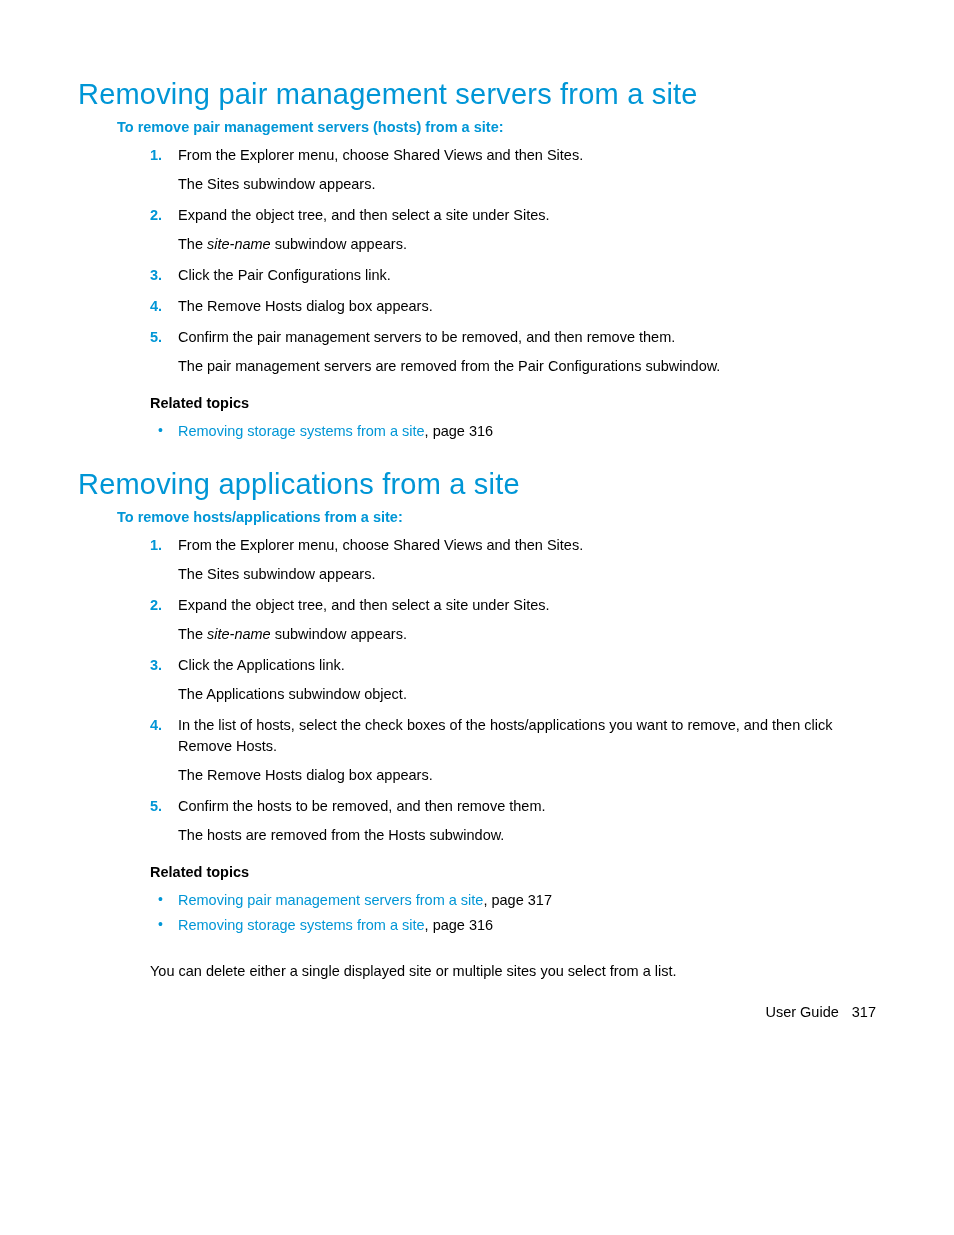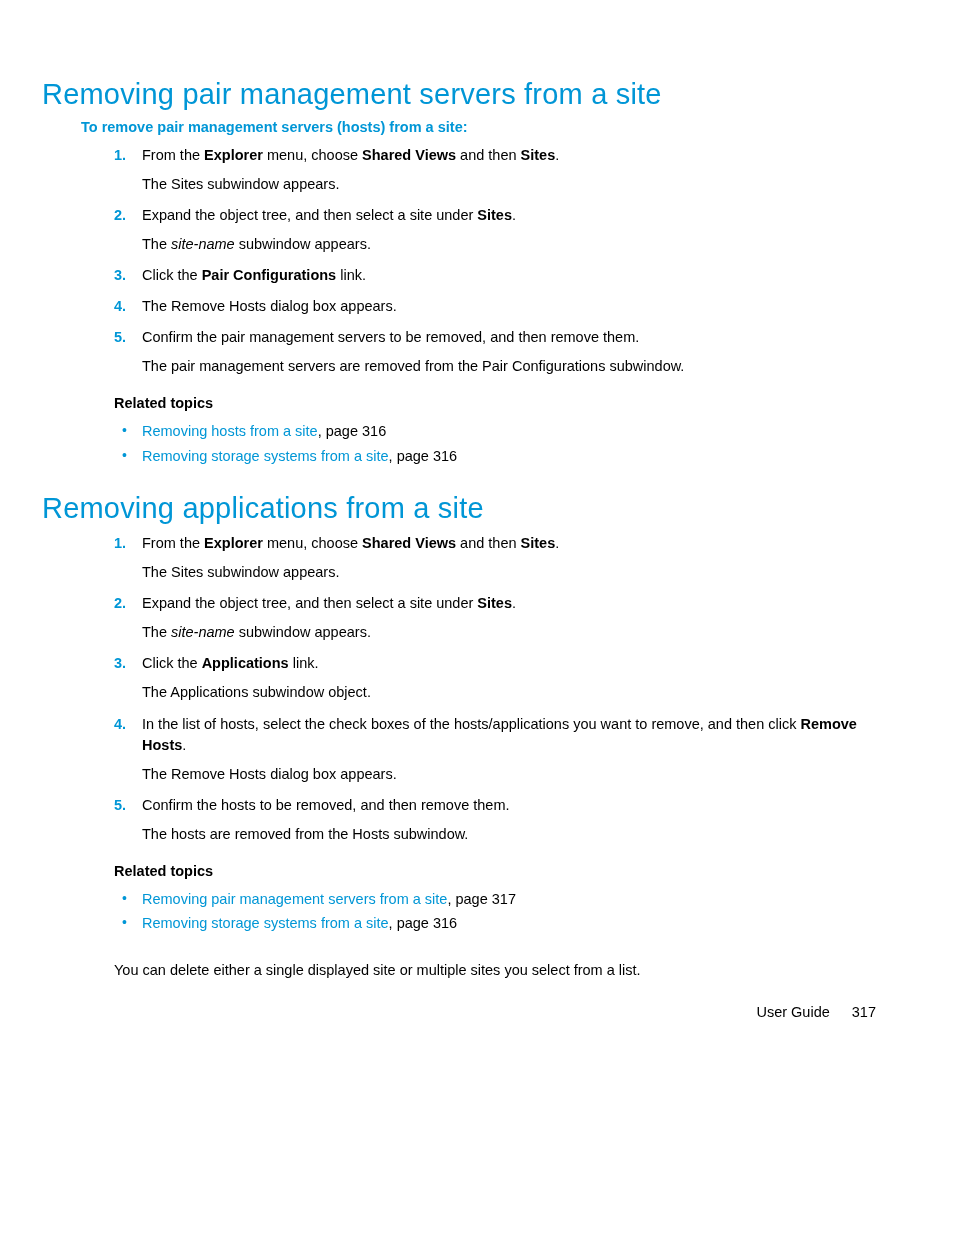--- a/index.html
+++ b/index.html
@@ -8,21 +8,21 @@
     padding: 0;
     font-family: Arial, Helvetica, sans-serif;
     color: #000;
     background: #fff;
   }
   .page {
     width: 954px;
     height: 1090px;
     position: relative;
     box-sizing: border-box;
-    padding: 78px 78px 0 42px;
+    padding: 78px 78px 0 78px;
   }
   h1.section-heading {
     font-weight: 300;
     font-size: 29px;
     color: #0096d6;
     margin: 0 0 8px 0;
     letter-spacing: 0.2px;
   }
   .intro {
     font-weight: bold;
@@ -49,21 +49,21 @@
     position: absolute;
     left: 0;
     top: 0;
     color: #0096d6;
     font-weight: bold;
   }
   ol.steps > li .result {
     display: block;
     margin-top: 8px;
   }
-  .bold { font-weight: bold; }
+  .bold { font-weight: normal; }
   .italic { font-style: italic; }
   .related-heading {
     font-weight: bold;
     font-size: 14.5px;
     margin: 18px 0 8px 72px;
   }
   ul.related {
     margin: 0 0 24px 72px;
     padding: 0;
     list-style: none;
@@ -86,21 +86,21 @@
     font-size: 14.5px;
     margin: 18px 0 0 72px;
     line-height: 1.45;
   }
   .footer {
     position: absolute;
     bottom: 70px;
     right: 78px;
     font-size: 14.5px;
   }
-  .footer .pnum { margin-left: 18px; }
+  .footer .pnum { margin-left: 9px; }
 </style>
 </head>
 <body>
 
 <div class="page">
 
   <h1 class="section-heading">Removing pair management servers from a site</h1>
   <div class="intro">To remove pair management servers (hosts) from a site:</div>
   <ol class="steps">
     <li>
@@ -117,25 +117,25 @@
     <li>
       <span class="result">The Remove Hosts dialog box appears.</span>
     </li>
     <li>
       <span>Confirm the pair management servers to be removed, and then remove them.</span>
       <span class="result">The pair management servers are removed from the Pair Configurations subwindow.</span>
     </li>
   </ol>
   <div class="related-heading">Related topics</div>
   <ul class="related">
-    <li><span class="link">Removing hosts from a site</span><span>, page 316</span></li>
     <li><span class="link">Removing storage systems from a site</span><span>, page 316</span></li>
   </ul>
 
   <h1 class="section-heading">Removing applications from a site</h1>
+  <div class="intro">To remove hosts/applications from a site:</div>
   <ol class="steps">
     <li>
       <span><span>From the </span><span class="bold">Explorer</span><span> menu, choose </span><span class="bold">Shared Views</span><span> and then </span><span class="bold">Sites</span><span>.</span></span>
       <span class="result">The Sites subwindow appears.</span>
     </li>
     <li>
       <span><span>Expand the object tree, and then select a site under </span><span class="bold">Sites</span><span>.</span></span>
       <span class="result"><span>The </span><span class="italic">site-name</span><span> subwindow appears.</span></span>
     </li>
     <li>

